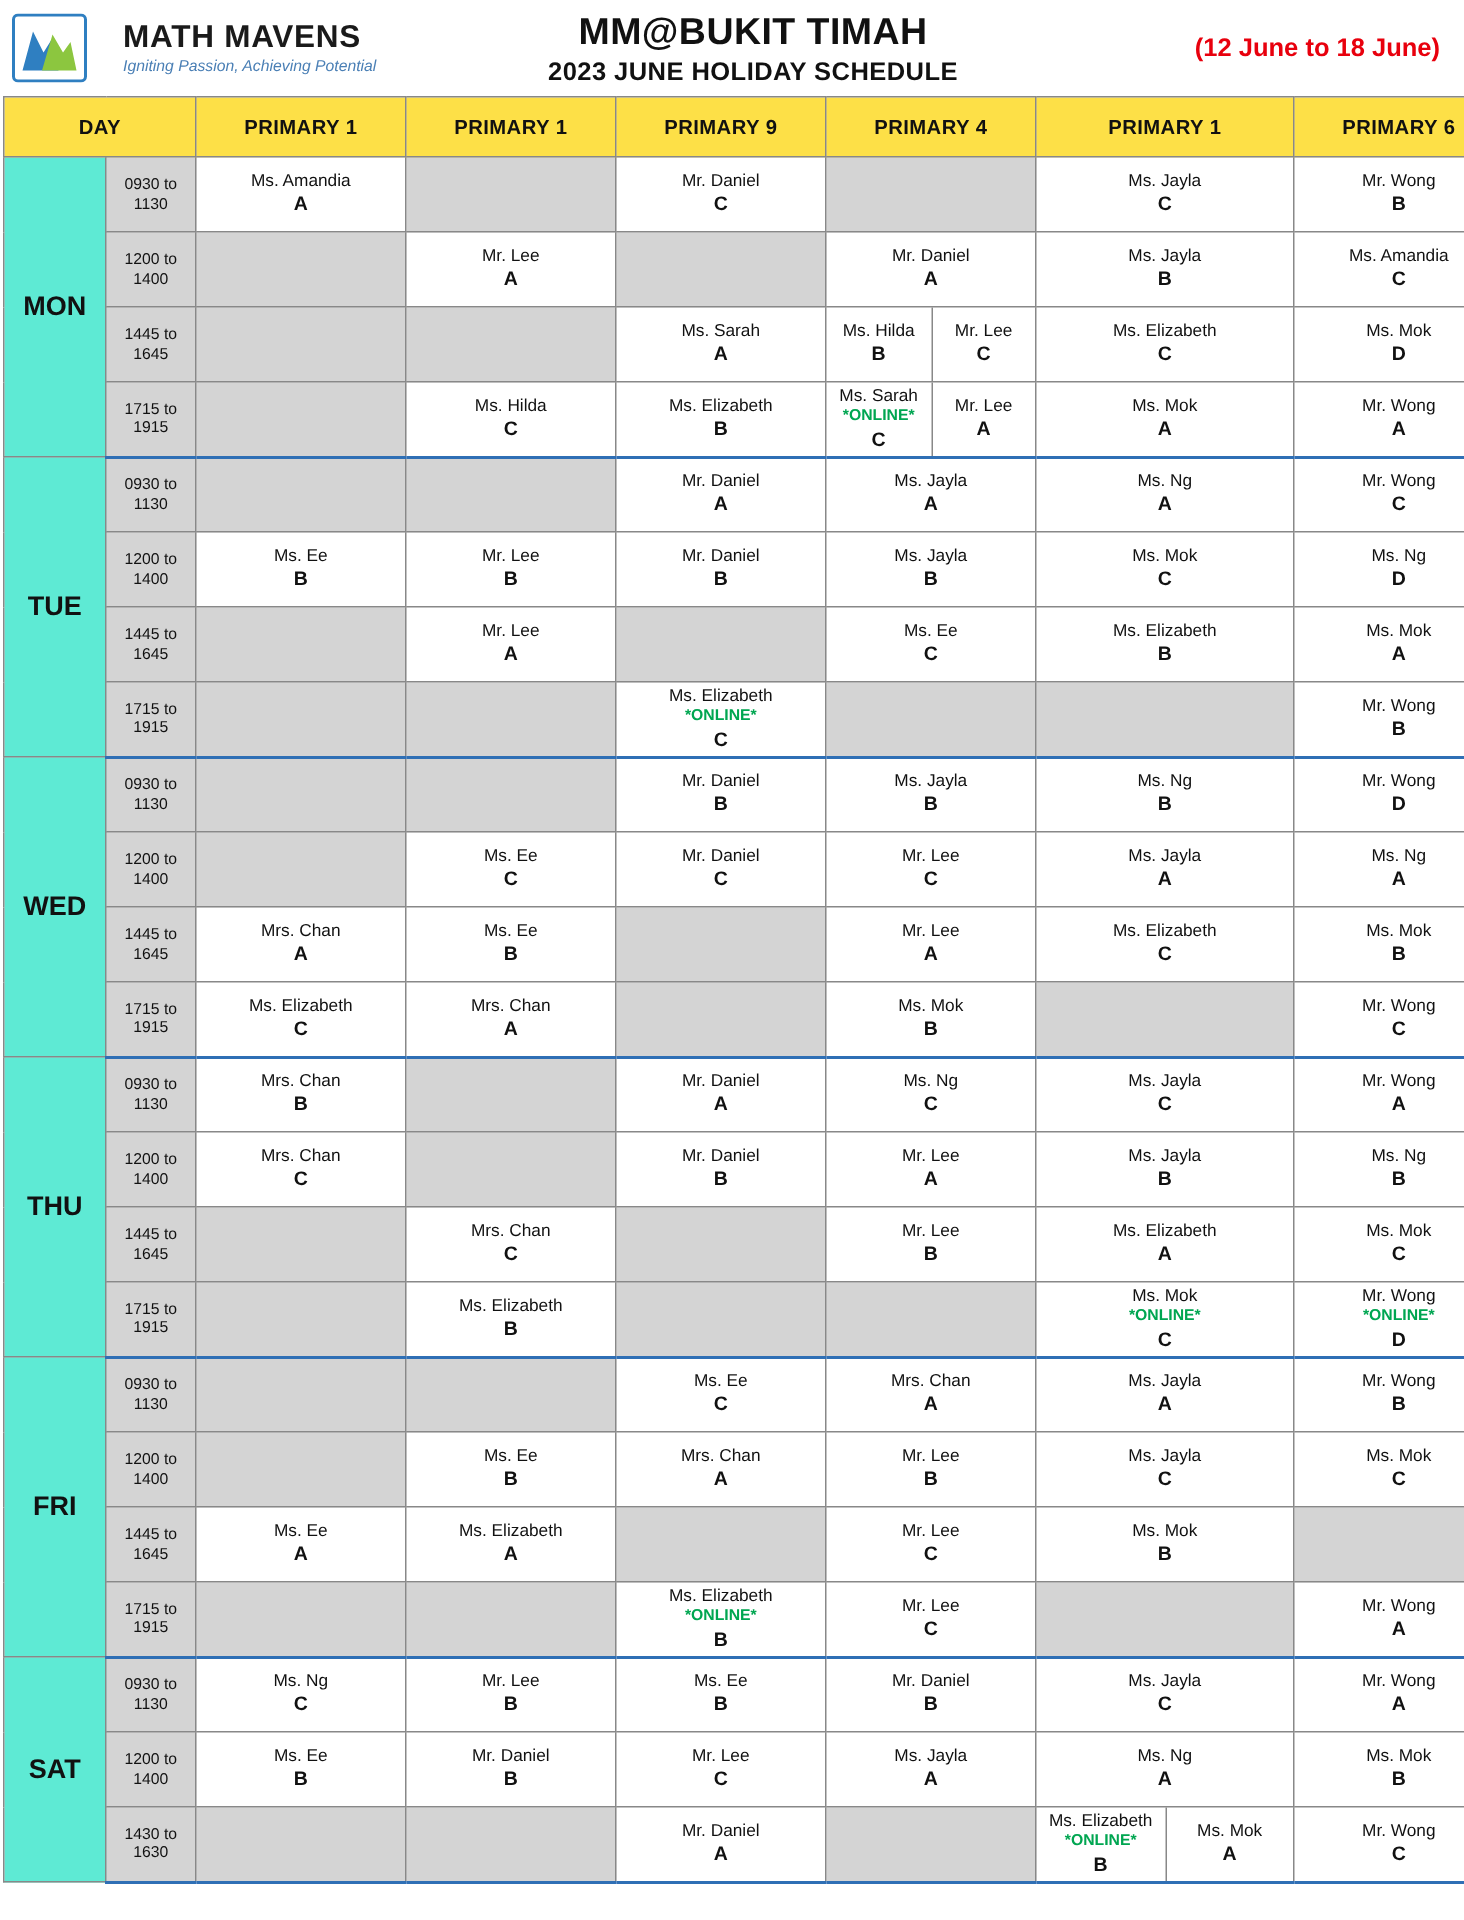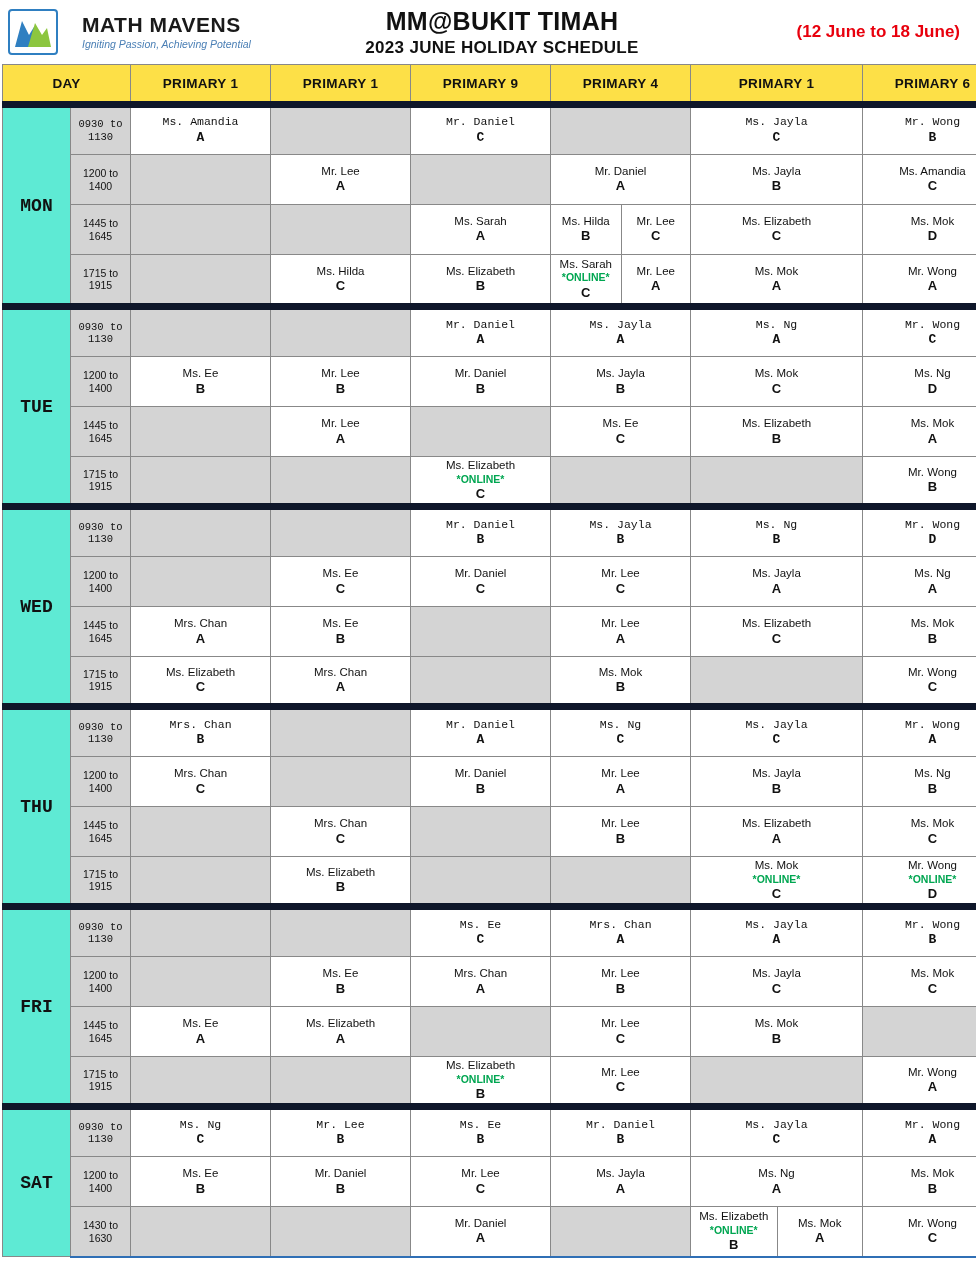--- a/index.html
+++ b/index.html
@@ -146,21 +146,21 @@
     line-height: 1.25;
   }
   .grade {
     font-size: 13px;
     font-weight: bold;
     color: #111;
     display: block;
     line-height: 1.3;
   }
   
-  tr.day-start td { border-top: 7px solid #0f172a; font-family: Liberation Mono, monospace; }
+  tr.day-start td { border-top: 1px solid #0f172a; }
   tr.day-end td { border-bottom: 2px solid #2f6fb5; }
   td.rightmost { border-right: 2px solid #2f6fb5; }
   .splitwrap { display: flex; width: 100%; height: 100%; }
 </style>
 </head>
 <body>
 
 <div id="page">
 
   <div class="header">

